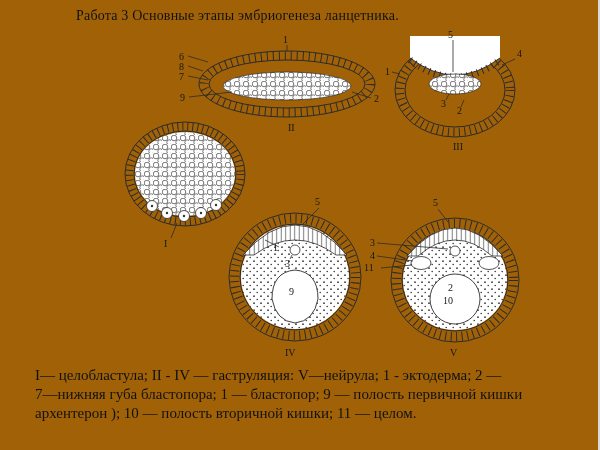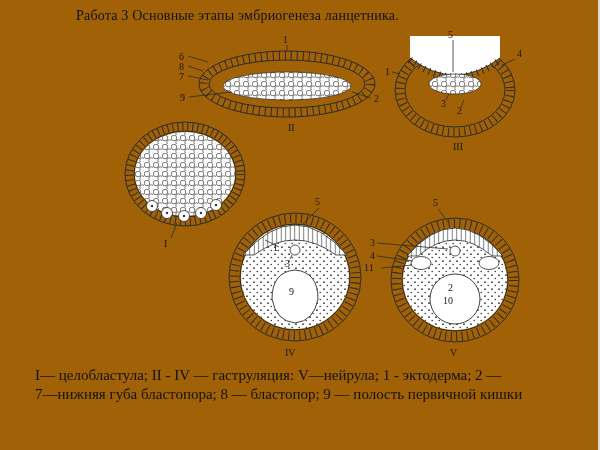--- a/index.html
+++ b/index.html
@@ -145,17 +145,18 @@
       <text x="370" y="259">4</text>
       <text x="364" y="271">11</text>
       <text x="448" y="291">2</text>
       <text x="443" y="304">10</text>
       <text x="450" y="356">V</text>
     </g>
   </svg>
 
   <div class="caption">
     <div>I— целобластула; II - IV — гаструляция: V—нейрула; 1 - эктодерма; 2 —</div>
-    <div>7—нижняя губа бластопора; 8 — бластопор; 9 — полость первичной кишки</div>
+    <div>7—нижняя губа бластопора; 1 — бластопор; 9 — полость первичной кишки</div>
+    <div>архентерон ); 10 — полость вторичной кишки; 11 — целом.</div>
   </div>
 
   <div class="scan-edge"></div>
 </div>
 
 </body></html>

